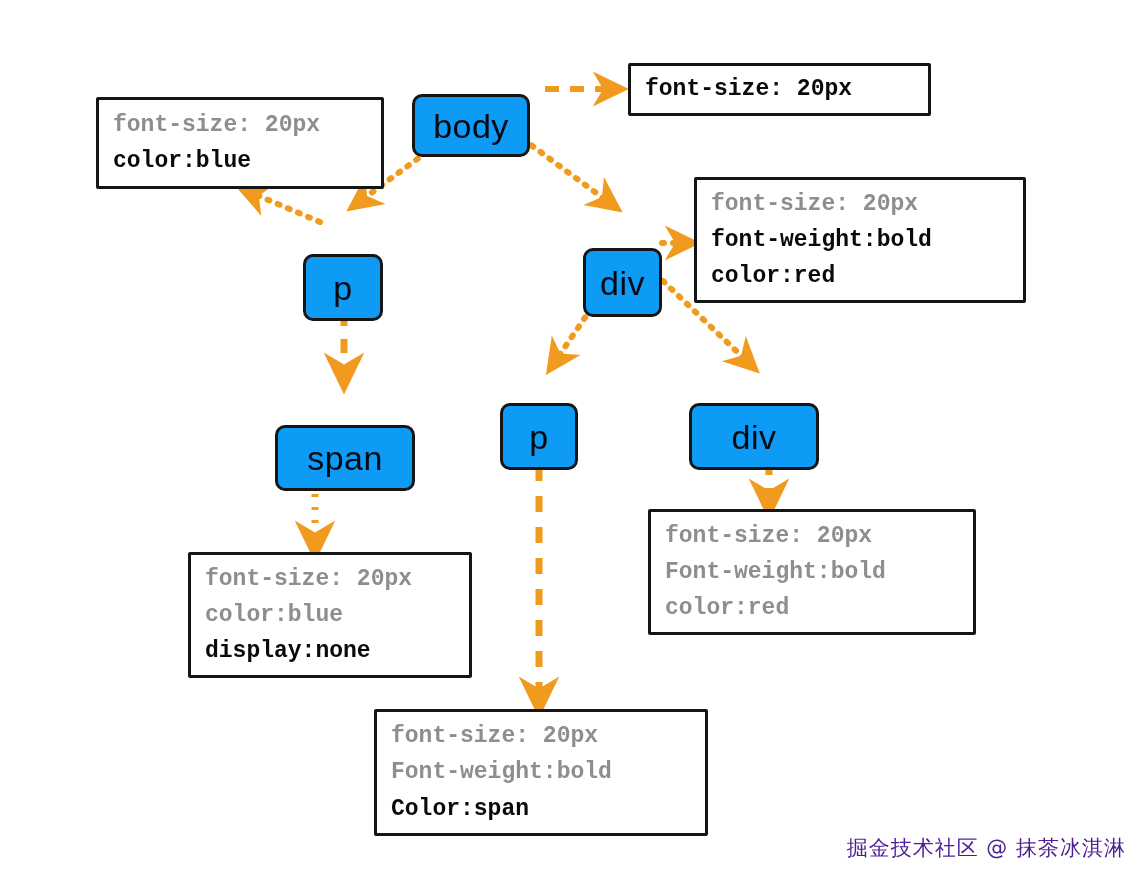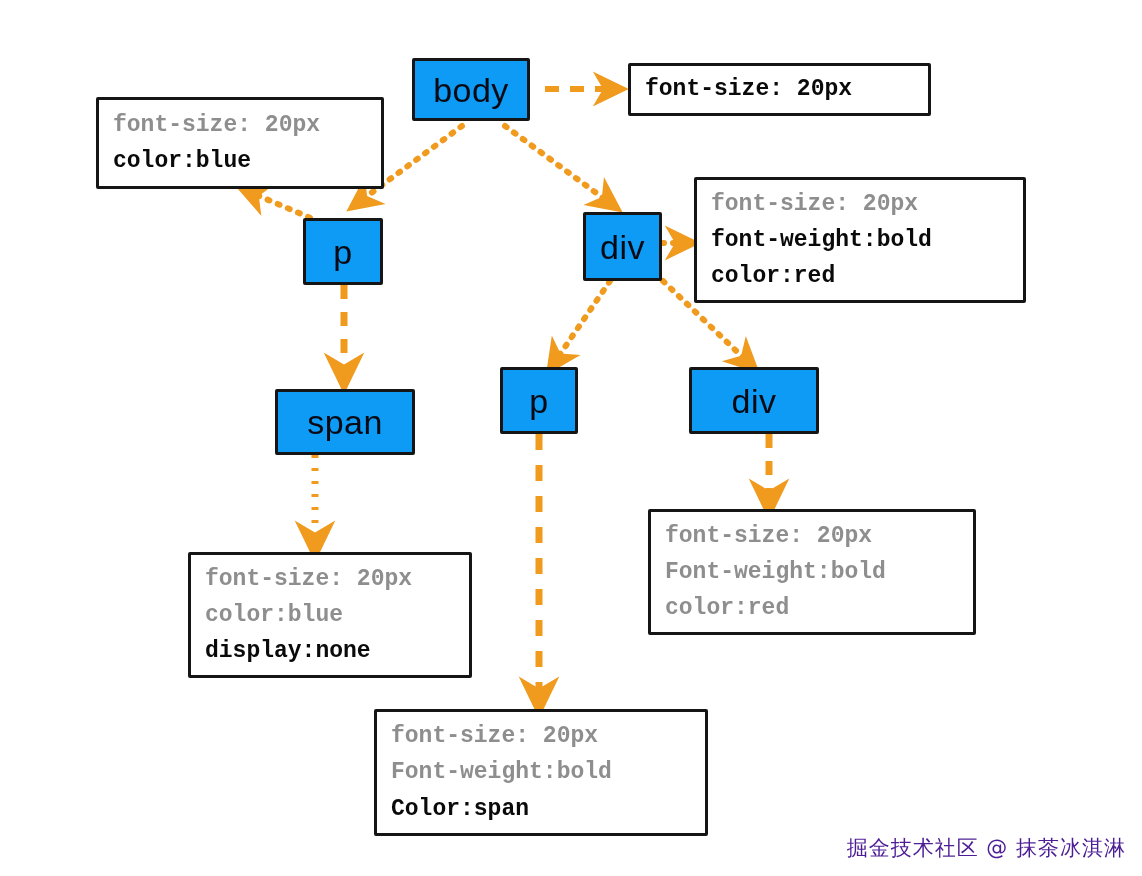--- a/index.html
+++ b/index.html
@@ -23,31 +23,32 @@
     left: 0;
     top: 0;
     width: 1142px;
     height: 876px;
     pointer-events: none;
   }
   .node {
     position: absolute;
     background: #0d9bf5;
     border: 3px solid #151515;
-    border-radius: 2px;
+    border-radius: 10px;
     box-sizing: border-box;
     display: flex;
     align-items: center;
     justify-content: center;
     font-family: "Liberation Sans", sans-serif;
     font-size: 34px;
     color: #0a0a14;
     line-height: 1;
     letter-spacing: 0.5px;
     z-index: 3;
+    margin-top: 36px;
   }
   .decl-box {
     position: absolute;
     background: #ffffff;
     border: 3px solid #151515;
     border-radius: 2px;
     box-sizing: border-box;
     display: flex;
     flex-direction: column;
     justify-content: center;

